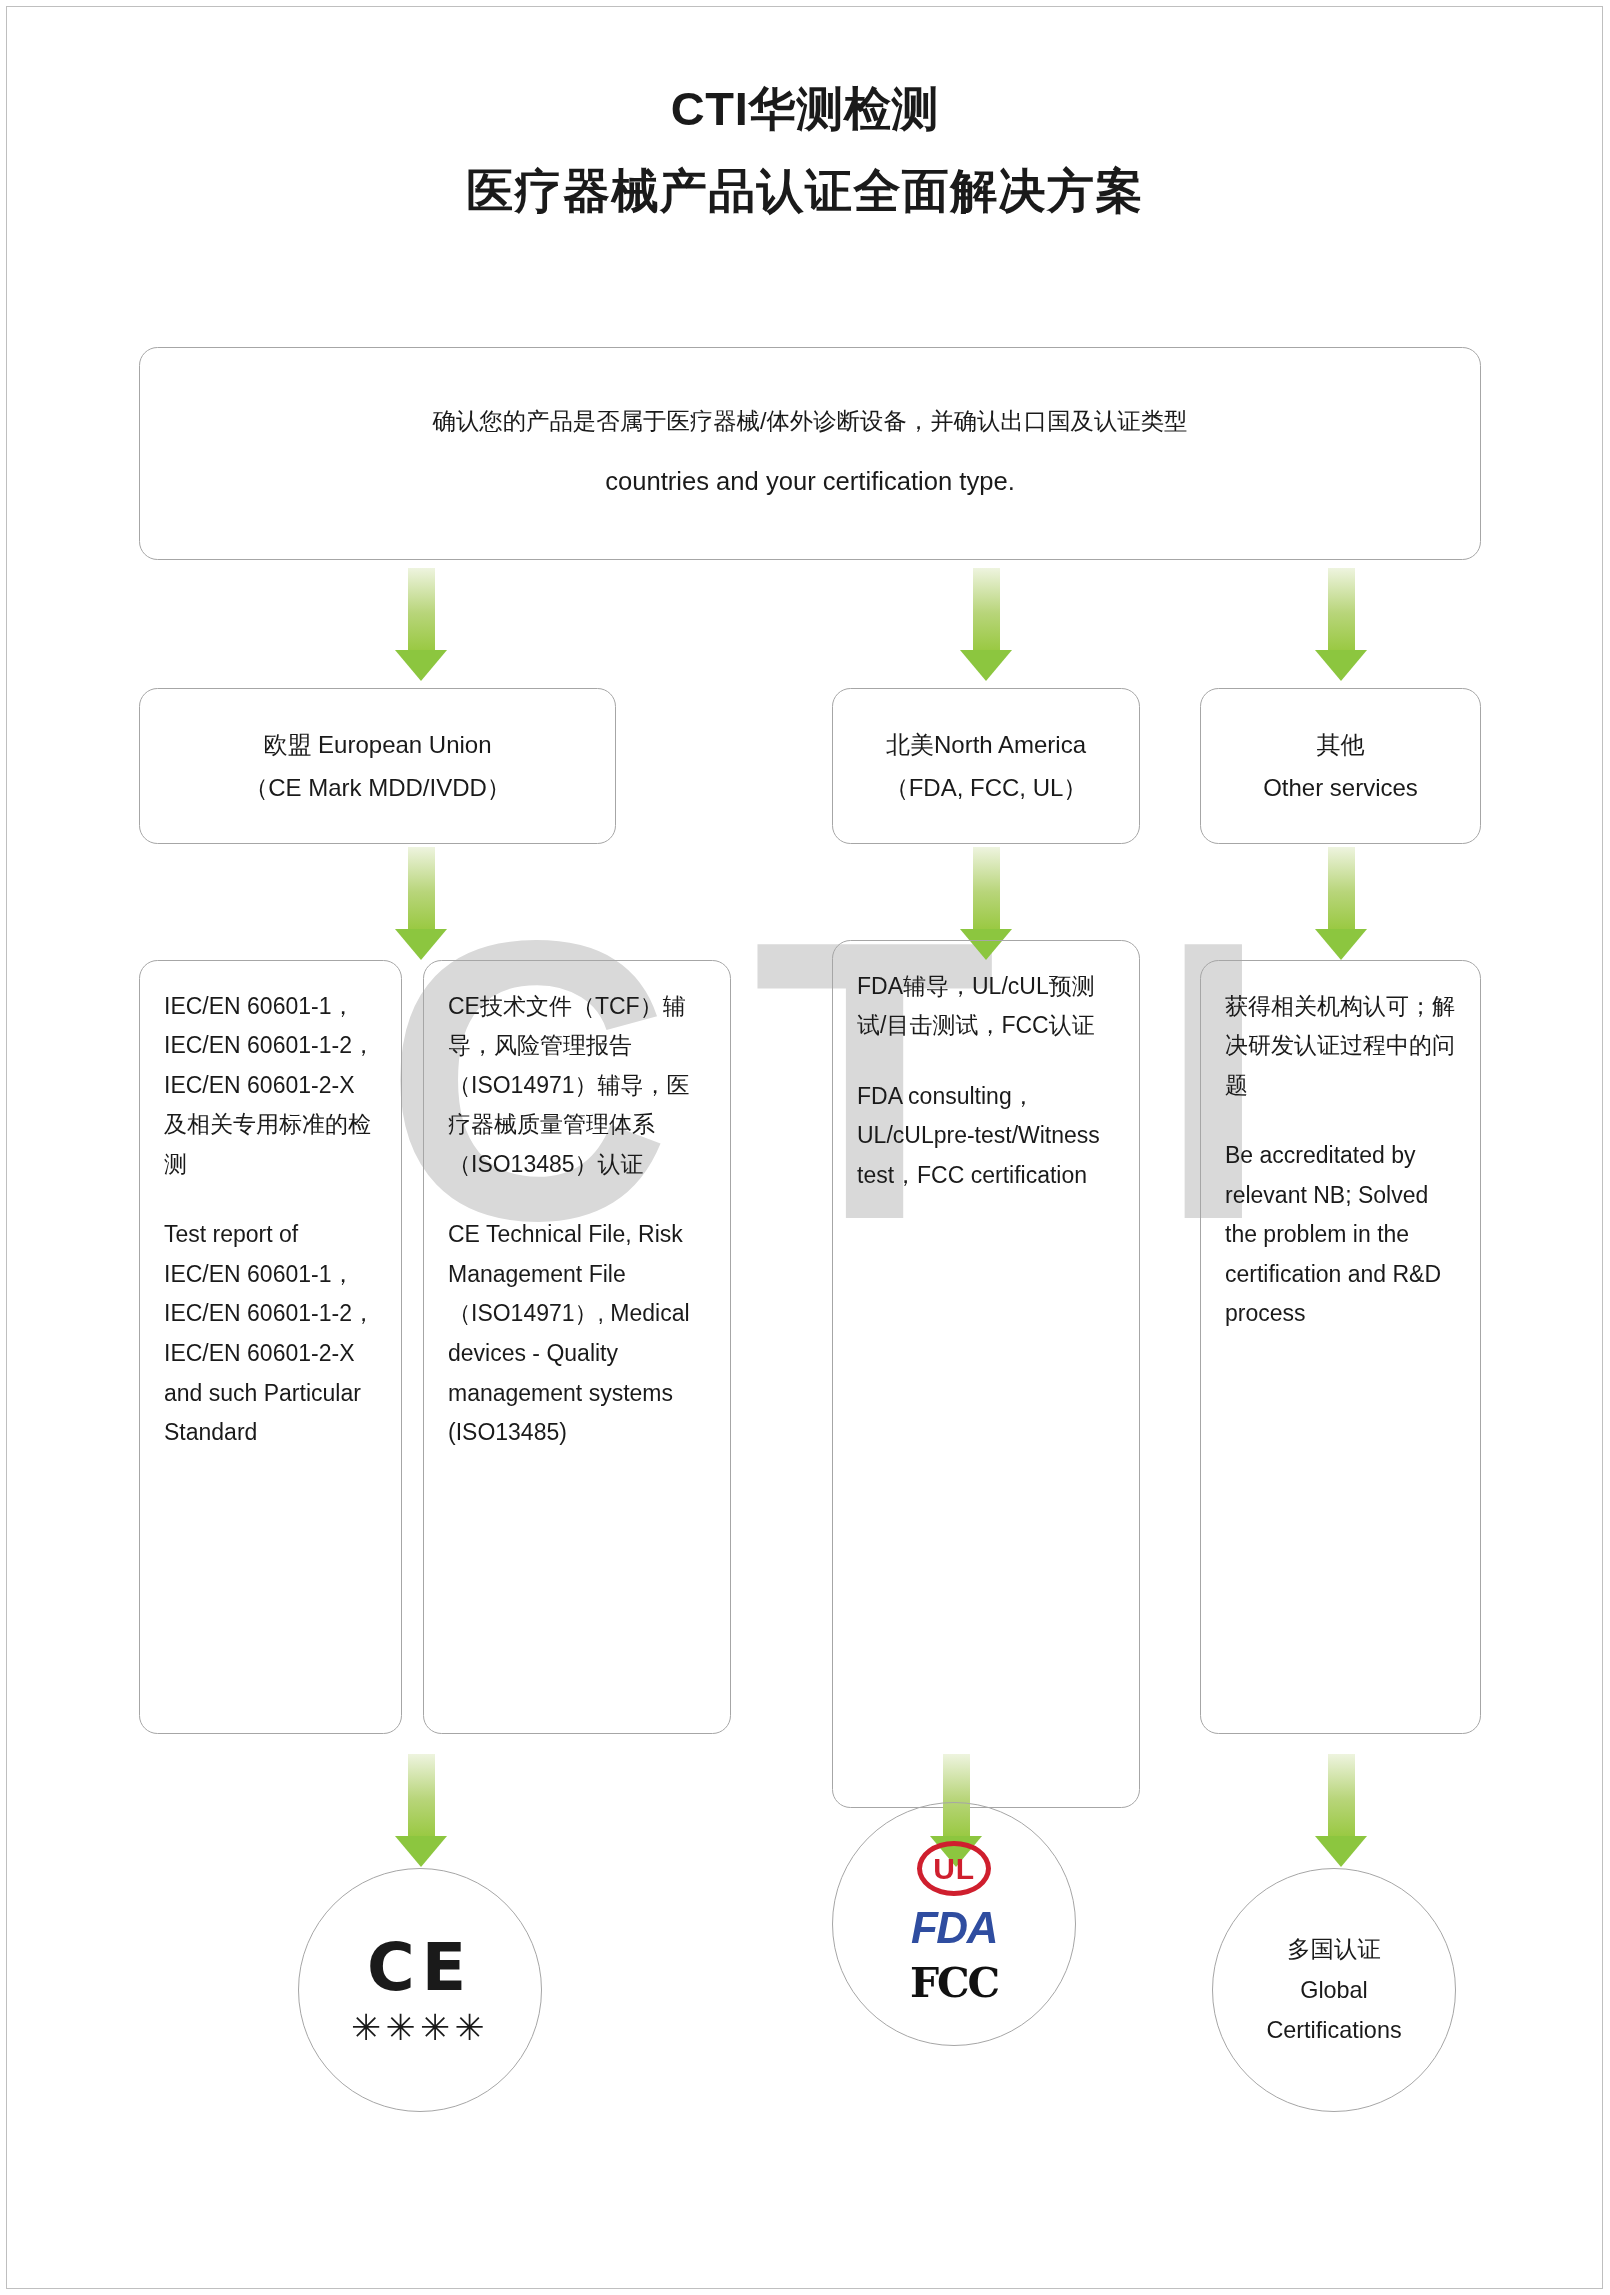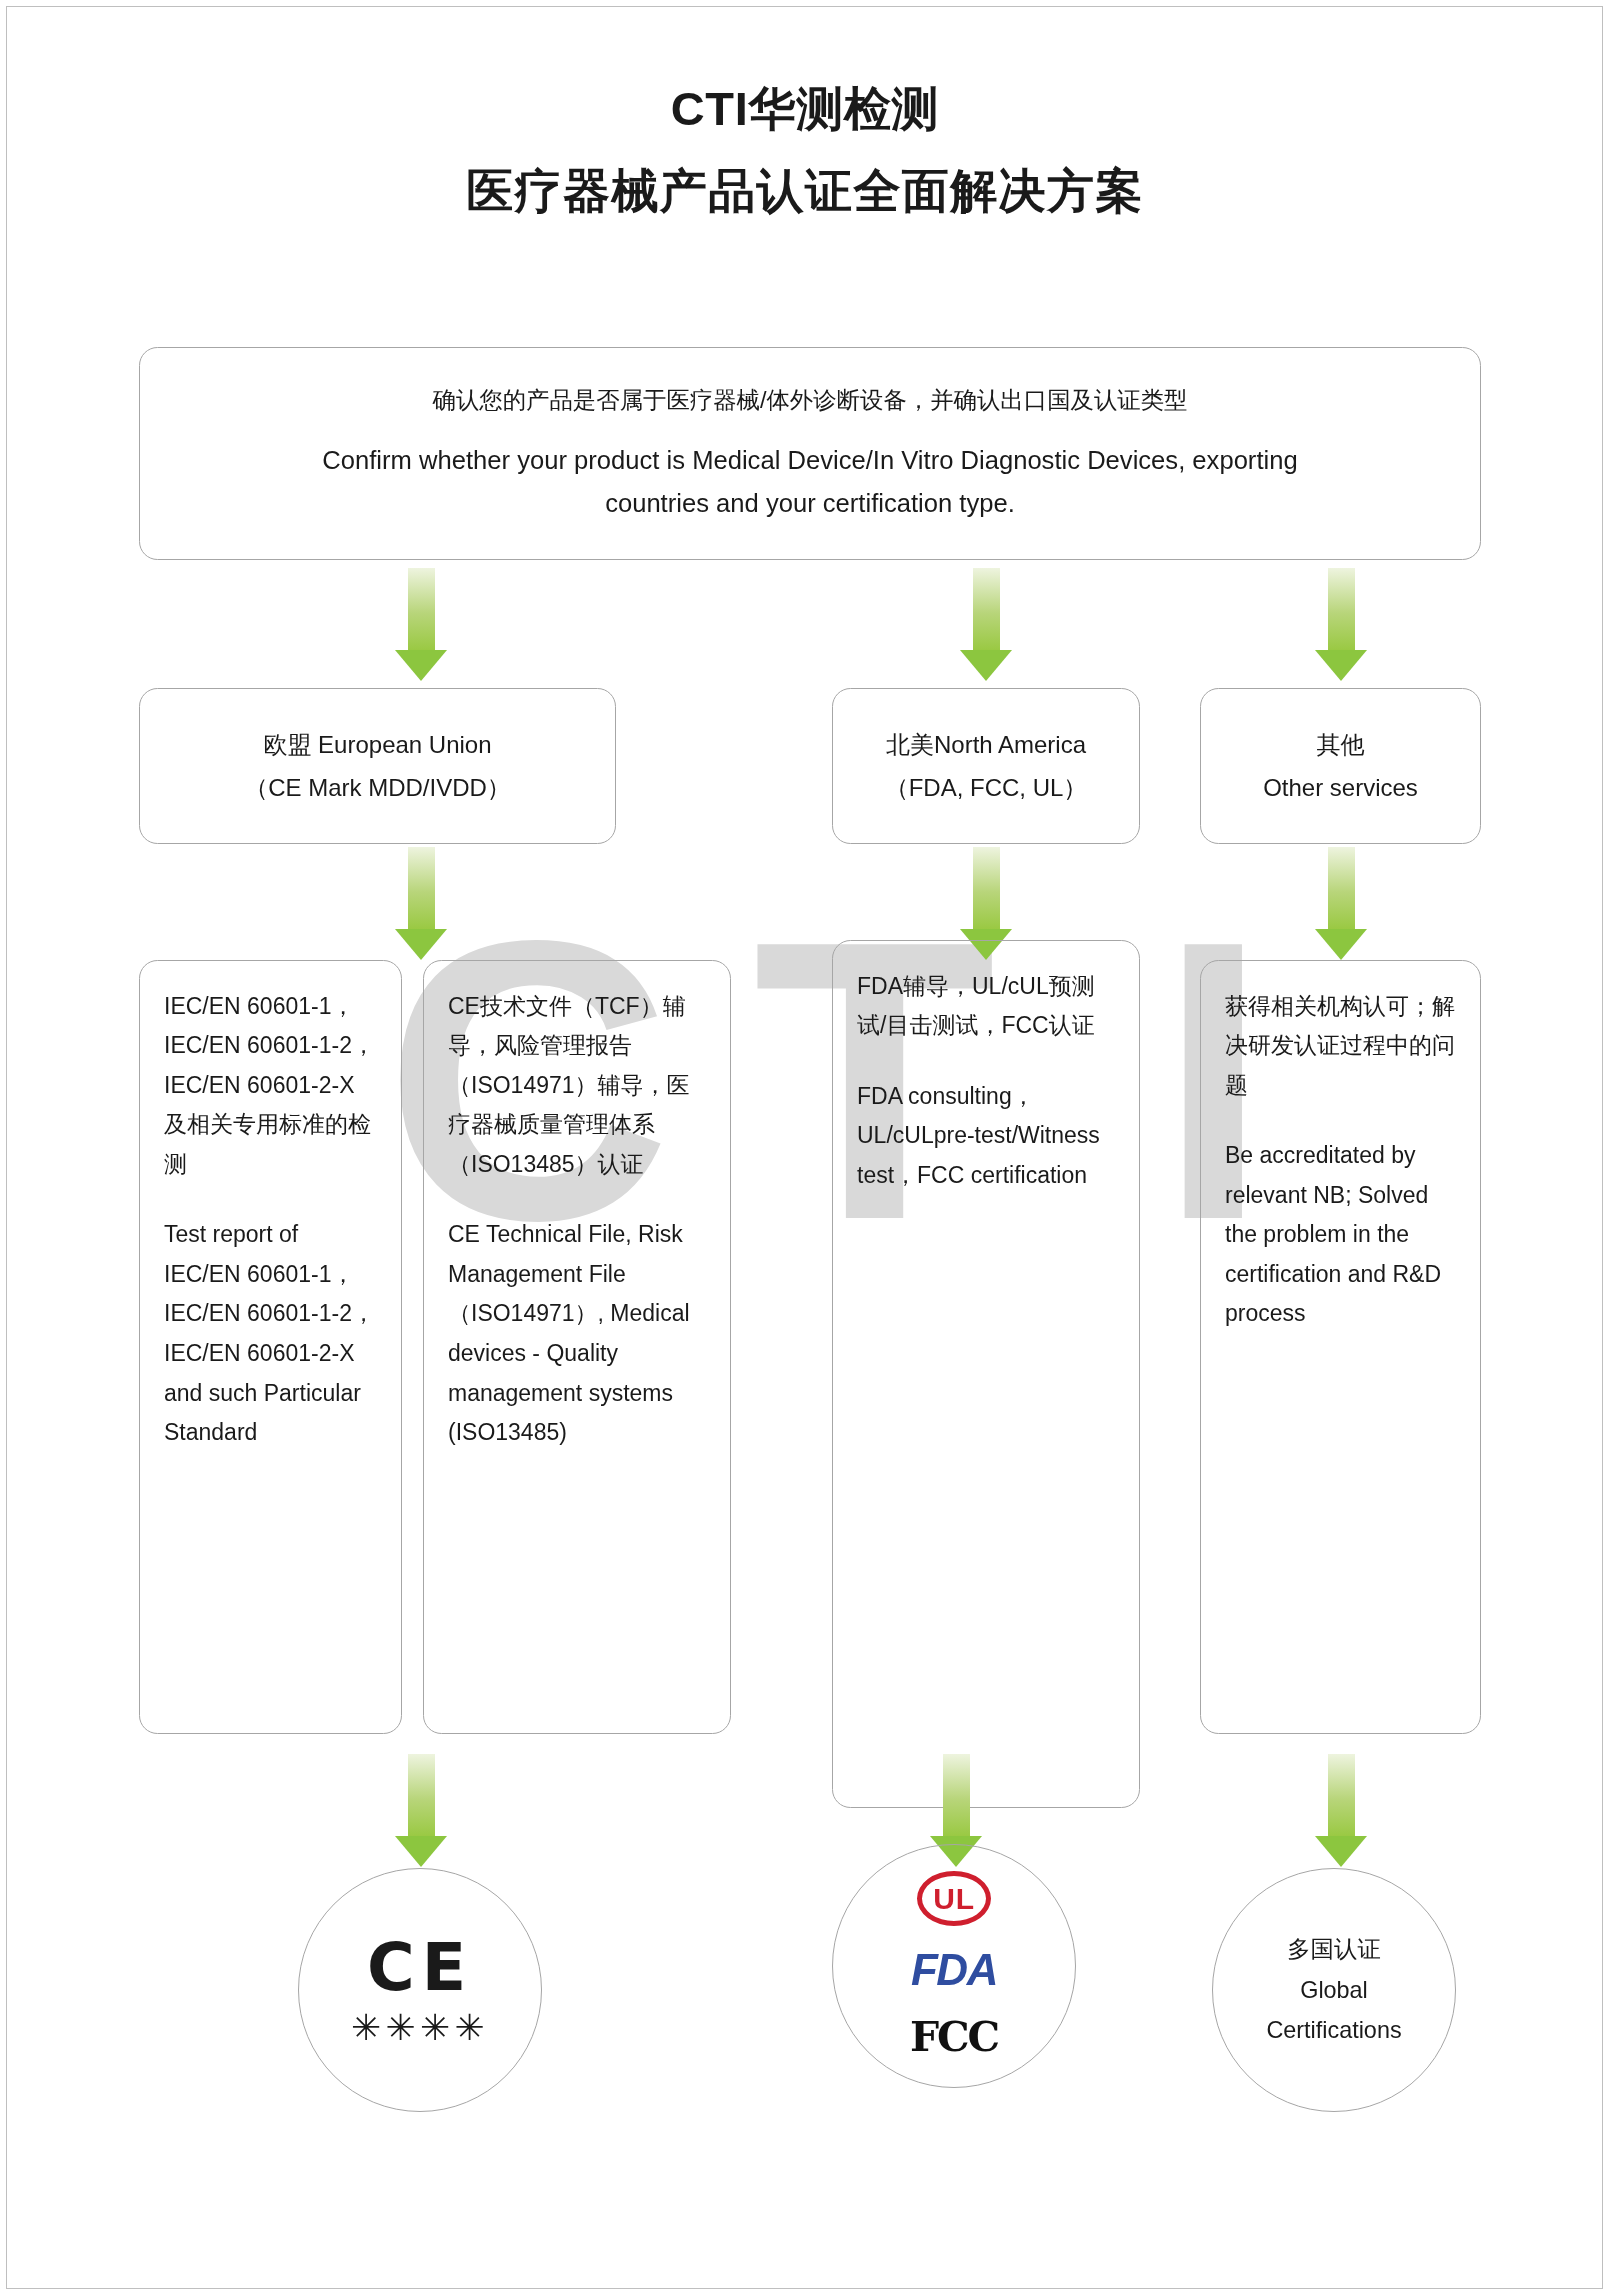--- a/index.html
+++ b/index.html
@@ -204,24 +204,23 @@
     background: transparent;
   }
   #ce-circle {
     left: 298px;
     top: 1868px;
     width: 244px;
     height: 244px;
   }
   #na-circle {
     left: 832px;
-    top: 1844px;
+    top: 1802px;
     width: 244px;
     height: 244px;
-    gap: 12px;
   }
   #other-circle {
     left: 1212px;
     top: 1868px;
     width: 244px;
     height: 244px;
   }
   #ce-mark {
     font-size: 65px;
     font-weight: bold;
@@ -285,21 +284,20 @@
   <div class="watermark" id="wm-i">I</div>
 
   <div id="title-block">
     <div id="title-line1">CTI华测检测</div>
     <div id="title-line2">医疗器械产品认证全面解决方案</div>
   </div>
 
   <div class="rbox" id="confirm-box">
     <div id="confirm-cn">确认您的产品是否属于医疗器械/体外诊断设备，并确认出口国及认证类型</div>
     <div id="confirm-en">
-      <div>Confirm whether your product is Medical Device/In Vitro Diagnostic Devices, exporting</div>
       <div>countries and your certification type.</div>
     </div>
   </div>
 
   <div class="arrow" style="left:395px; top:568px; width:53px; height:114px;">
     <div class="shaft" style="height:82px;"></div>
     <div class="head" style="top:82px;"></div>
   </div>
   <div class="arrow" style="left:960px; top:568px; width:53px; height:114px;">
     <div class="shaft" style="height:82px;"></div>

